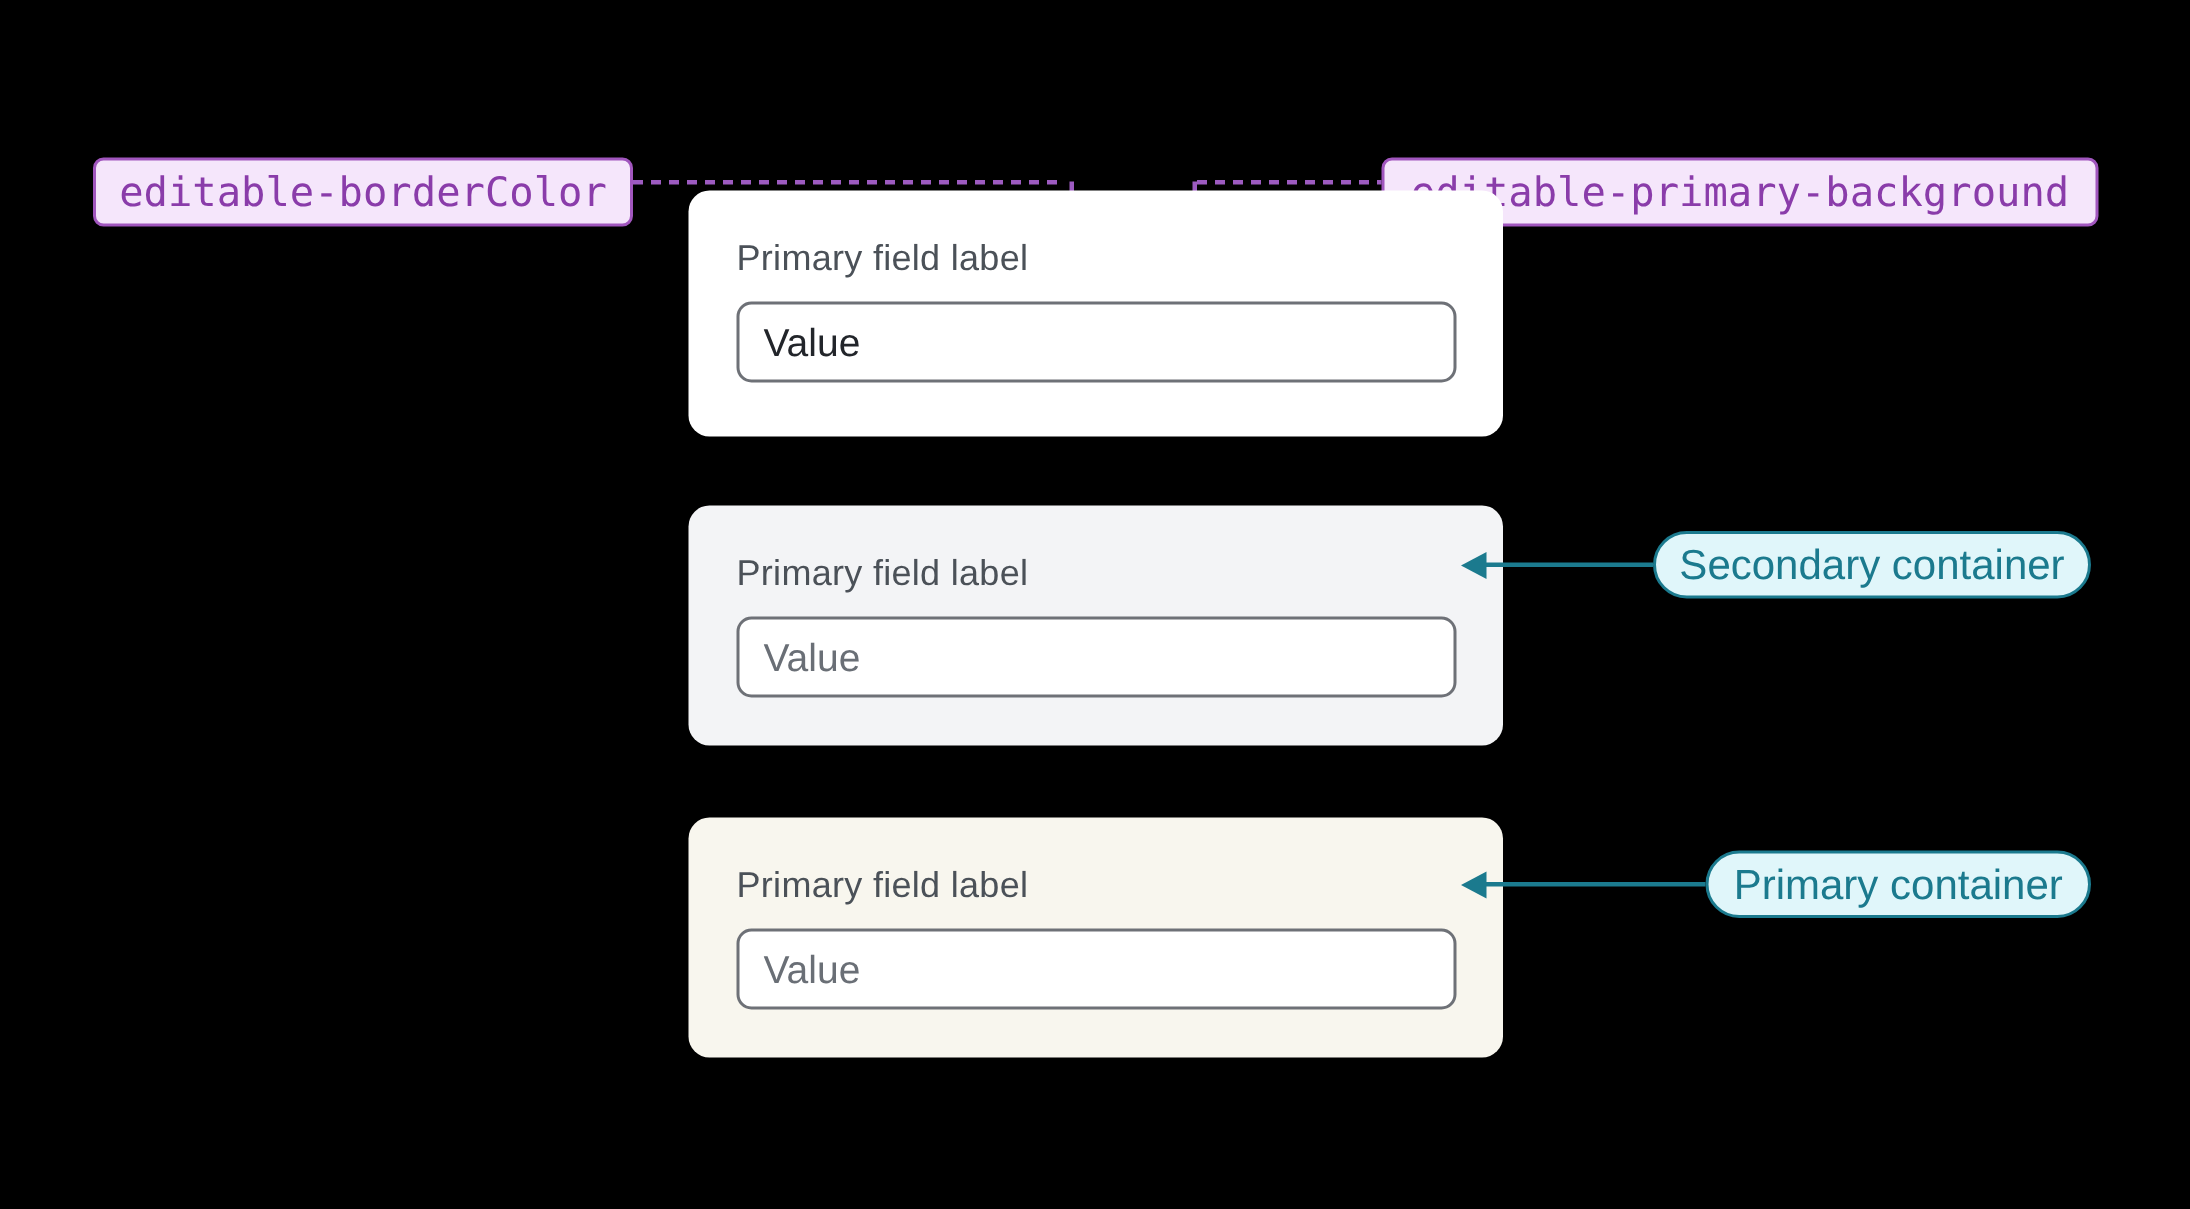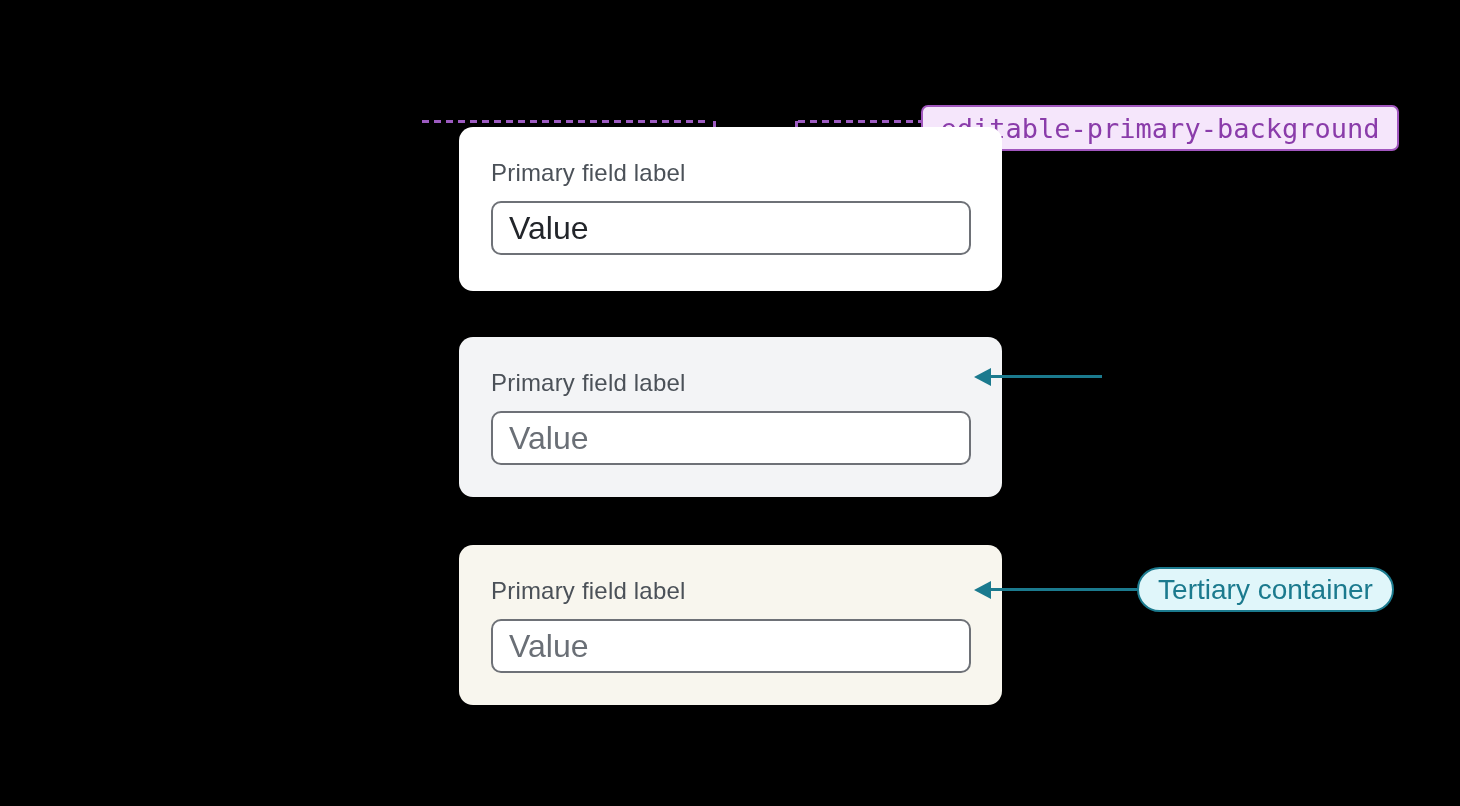--- a/index.html
+++ b/index.html
@@ -74,21 +74,21 @@
   }
   .value-input {
     position: absolute;
     left: 32px; top: 74px;
     width: 480px; height: 54px;
     background: #ffffff;
     border: 2px solid #6e7177;
     border-radius: 10px;
     padding: 0 0 0 16px;
     font-family: "Liberation Sans", sans-serif;
-    font-size: 32px;
+    font-size: 26px;
     outline: none;
   }
 
   
   .pill {
     position: absolute;
     height: 45px;
     background: #e0f6fa;
     border: 2.5px solid #1b7a8e;
     border-radius: 23px;
@@ -114,20 +114,21 @@
     border-right: 17px solid #1b7a8e;
   }
   #arrowhead-secondary { left: 974px; top: 367.5px; }
   #arrowhead-tertiary  { left: 974px; top: 580.5px; }
 </style>
 </head>
 <body>
 
 <div id="stage">
 
+  <div class="token-box" id="token-border">editable-borderColor</div>
   <div class="token-box" id="token-bg">editable-primary-background</div>
 
   <div class="dash-h" id="dashA-h"></div>
   <div class="dash-v" id="dashA-v"></div>
   <div class="arrow-down" id="arrowA"></div>
 
   <div class="dash-h" id="dashB-h"></div>
   <div class="dash-v" id="dashB-v"></div>
   <div class="arrow-down" id="arrowB"></div>
 
@@ -141,18 +142,19 @@
     <input class="value-input" type="text" value="Value" style="color: rgb(106, 111, 118);">
   </div>
 
   <div class="card" id="card-tertiary" style="background-color: rgb(248, 246, 238);">
     <div class="field-label">Primary field label</div>
     <input class="value-input" type="text" value="Value" style="color: rgb(106, 111, 118);">
   </div>
 
   <div class="arrow-left" id="arrowhead-secondary"></div>
   <div class="teal-line" id="line-secondary"></div>
+  <div class="pill" id="pill-secondary">Secondary container</div>
 
   <div class="arrow-left" id="arrowhead-tertiary"></div>
   <div class="teal-line" id="line-tertiary"></div>
-  <div class="pill" id="pill-tertiary">Tertiary container</div>
+  <div class="pill" id="pill-tertiary">Primary container</div>
 
 </div>
 
 </body></html>

